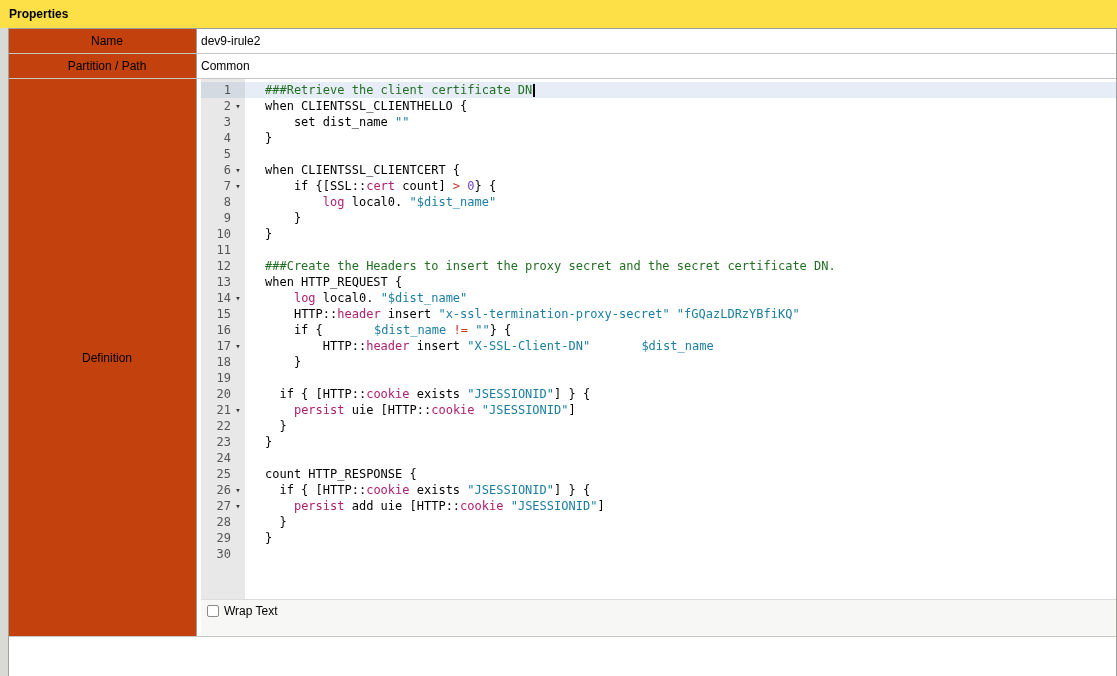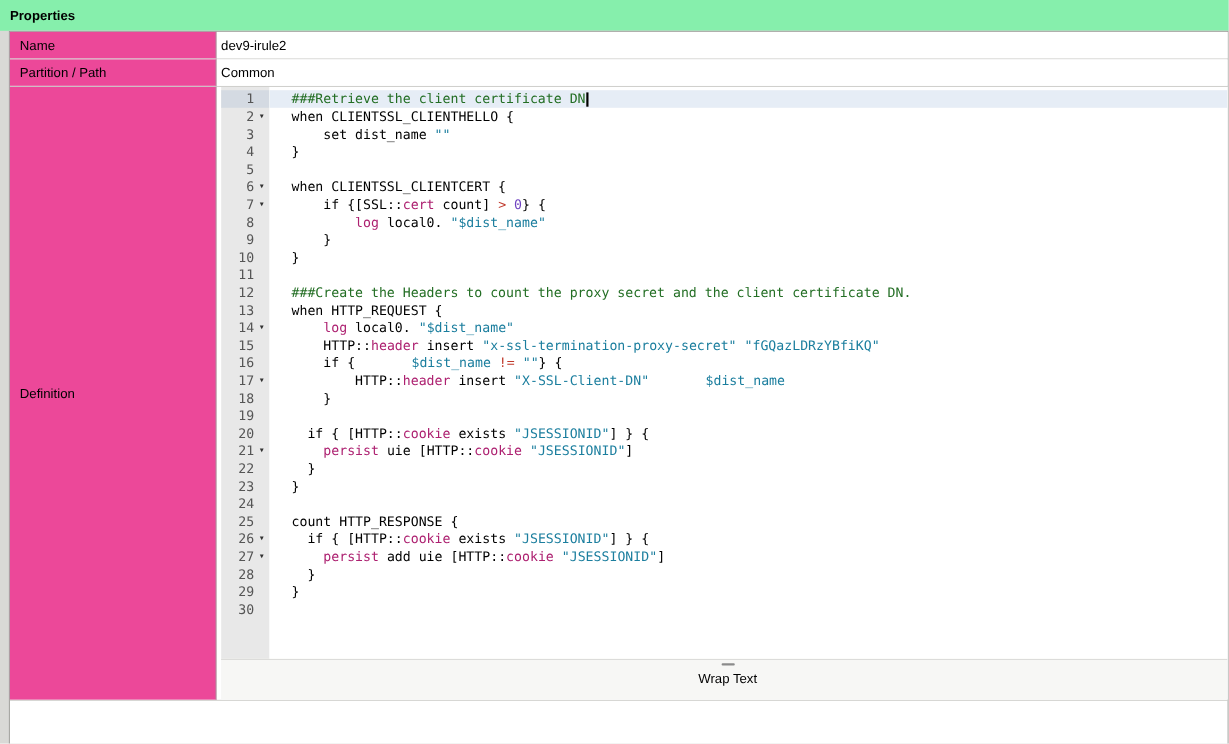--- a/index.html
+++ b/index.html
@@ -6,41 +6,41 @@
   html, body { width: 1117px; height: 676px; }
   body {
     background: #d9d9d6;
     font-family: "Liberation Sans", sans-serif;
     font-size: 12px;
     color: #000;
     overflow: hidden;
   }
   .page-header {
     height: 28px;
-    background: #86efac;
+    background: #fde047;
     display: flex;
     align-items: center;
     padding-left: 9px;
   }
   .page-title { font-weight: bold; font-size: 12px; }
 
   .prop-table {
     margin-left: 8px;
     width: calc(100% - 8px);
     background: #fff;
     border: 1px solid #9f9f9b;
   }
   .row { display: flex; border-bottom: 1px solid #c6c6c2; }
   .row:last-child { border-bottom: none; margin-top: 44px; }
   .label-cell {
     width: 188px; min-width: 188px;
-    background: #ec4899;
+    background: #c2410c;
     border-right: 1px solid #9f9f9b;
     padding-left: 9px;
-    display: flex; align-items: center;
+    display: flex; align-items: center; justify-content: center;
   }
   .value-cell {
     flex: 1;
     background: #fff;
     display: flex; align-items: center;
     padding-left: 4px;
   }
   .row-name, .row-partition, .row-ignore { height: 25px; }
   .row-definition { height: 558px; }
 
@@ -81,21 +81,21 @@
     animation: blink 1.06s steps(1) infinite;
   }
   @keyframes blink { 50% { opacity: 0; } }
 
   .editor-options {
     border-top: 1px solid #dcdcda;
     background: #f7f7f5;
     padding: 3px 0 4px 6px;
     flex: 1;
   }
-  .option-row { display: flex; align-items: center; height: 15px; gap: 5px; flex-direction: column; }
+  .option-row { display: flex; align-items: center; height: 15px; gap: 5px; }
   .checkbox {
     width: 12px; height: 12px; min-width: 12px;
     border: 1px solid #8b8b8b;
     border-radius: 2px;
     background: #fff;
     display: inline-block;
     cursor: pointer;
   }
   .option-label { font-size: 12px; }
 </style>
@@ -259,21 +259,21 @@
             <div class="code-line"><span class="tok-plain">when CLIENTSSL_CLIENTHELLO {</span></div>
             <div class="code-line"><span class="tok-plain">    set dist_name </span><span class="tok-string">""</span></div>
             <div class="code-line"><span class="tok-plain">}</span></div>
             <div class="code-line"></div>
             <div class="code-line"><span class="tok-plain">when CLIENTSSL_CLIENTCERT {</span></div>
             <div class="code-line"><span class="tok-plain">    if {[</span><span class="tok-namespace">SSL::</span><span class="tok-command">cert</span><span class="tok-plain"> count] </span><span class="tok-operator">&gt;</span><span class="tok-plain"> </span><span class="tok-number">0</span><span class="tok-plain">} {</span></div>
             <div class="code-line"><span class="tok-plain">        </span><span class="tok-command">log</span><span class="tok-plain"> local0. </span><span class="tok-string">"$dist_name"</span></div>
             <div class="code-line"><span class="tok-plain">    }</span></div>
             <div class="code-line"><span class="tok-plain">}</span></div>
             <div class="code-line"></div>
-            <div class="code-line"><span class="tok-comment">###Create the Headers to count the proxy secret and the client certificate DN.</span></div>
+            <div class="code-line"><span class="tok-comment">###Create the Headers to insert the proxy secret and the secret certificate DN.</span></div>
             <div class="code-line"><span class="tok-plain">when HTTP_REQUEST {</span></div>
             <div class="code-line"><span class="tok-plain">    </span><span class="tok-command">log</span><span class="tok-plain"> local0. </span><span class="tok-string">"$dist_name"</span></div>
             <div class="code-line"><span class="tok-plain">    </span><span class="tok-namespace">HTTP::</span><span class="tok-command">header</span><span class="tok-plain"> insert </span><span class="tok-string">"x-ssl-termination-proxy-secret"</span><span class="tok-plain"> </span><span class="tok-string">"fGQazLDRzYBfiKQ"</span></div>
             <div class="code-line"><span class="tok-plain">    if { </span><span class="tok-variable">$dist_name</span><span class="tok-plain"> </span><span class="tok-operator">!=</span><span class="tok-plain"> </span><span class="tok-string">""</span><span class="tok-plain">} {</span></div>
             <div class="code-line"><span class="tok-plain">        </span><span class="tok-namespace">HTTP::</span><span class="tok-command">header</span><span class="tok-plain"> insert </span><span class="tok-string">"X-SSL-Client-DN"</span><span class="tok-plain"> </span><span class="tok-variable">$dist_name</span></div>
             <div class="code-line"><span class="tok-plain">    }</span></div>
             <div class="code-line"></div>
             <div class="code-line"><span class="tok-plain">  if { [</span><span class="tok-namespace">HTTP::</span><span class="tok-command">cookie</span><span class="tok-plain"> exists </span><span class="tok-string">"JSESSIONID"</span><span class="tok-plain">] } {</span></div>
             <div class="code-line"><span class="tok-plain">    </span><span class="tok-command">persist</span><span class="tok-plain"> uie [</span><span class="tok-namespace">HTTP::</span><span class="tok-command">cookie</span><span class="tok-plain"> </span><span class="tok-string">"JSESSIONID"</span><span class="tok-plain">]</span></div>
             <div class="code-line"><span class="tok-plain">  }</span></div>

